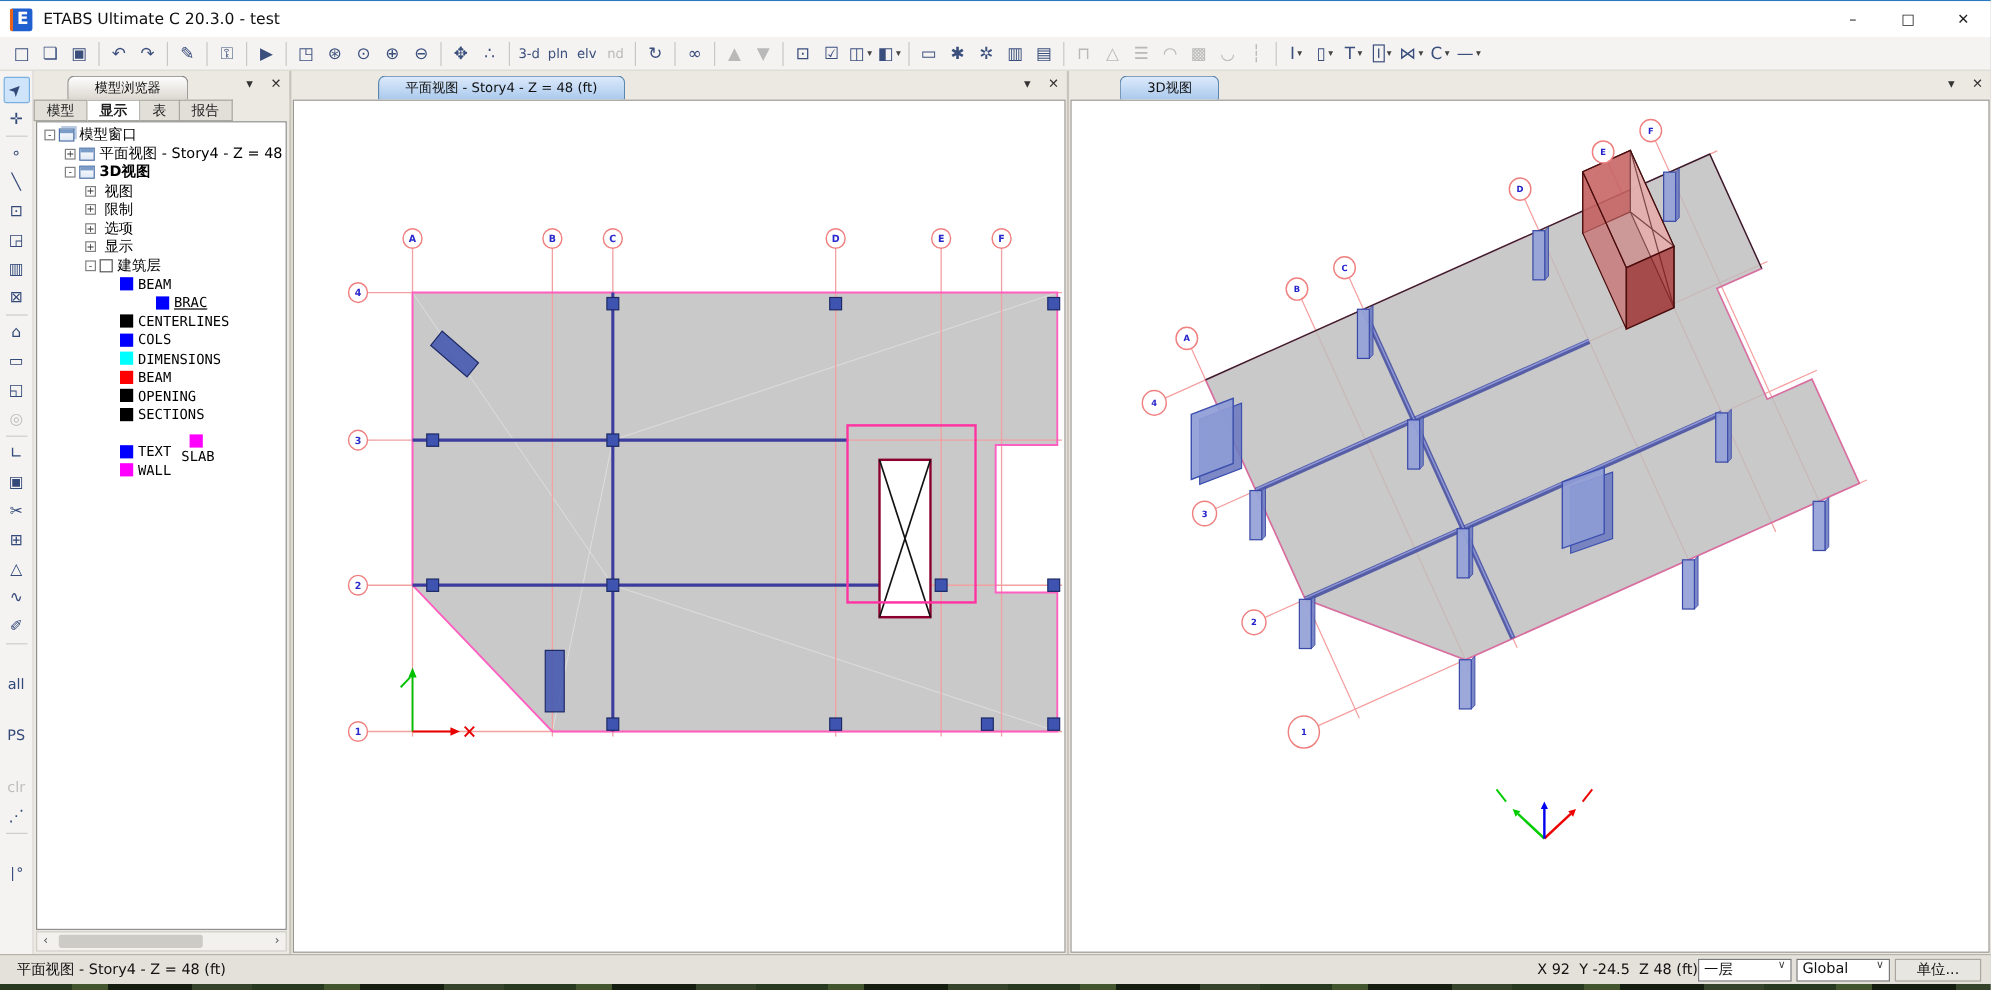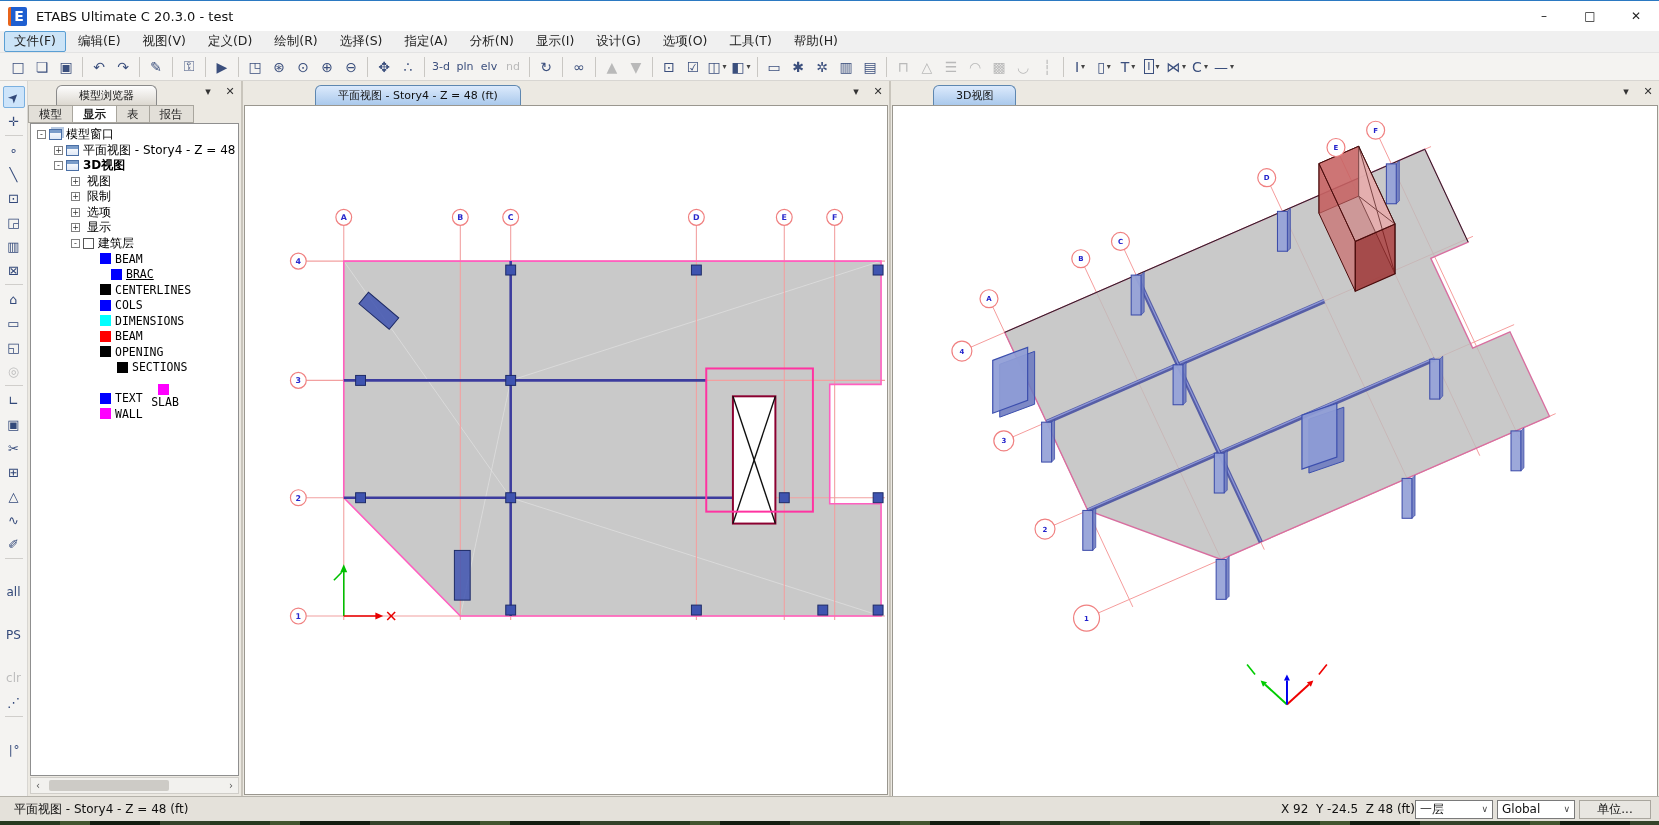--- a/index.html
+++ b/index.html
@@ -92,21 +92,21 @@
   .view-content { flex:1 1 auto; background:#fff; border:1px solid #9a978f; margin:0 1px 1px 1px; }
   .view-content svg { display:block; width:100%; height:100%; }
   .tab-spacer { flex:1; }
 
   
   #statusbar { height:25px; background:#e4e1da; border-top:1px solid #b5b2aa; display:flex;
                align-items:center; font-size:12px; color:#111; padding:0 8px 0 14px; flex:0 0 25px; }
   #sb-left { white-space:pre; }
   #sb-coords { white-space:pre; margin-left:auto; }
   .sb-combo { width:78px; height:19px; background:#fff; border:1px solid #7a7a7a; display:flex;
-              align-items:center; padding:0 4px; margin-right:4px; font-size:12px; }
+              align-items:flex-start; padding:0 4px; margin-right:4px; font-size:12px; }
   .sb-combo .caret { margin-left:auto; font-size:9px; color:#444; }
   #sb-units { width:72px; height:19px; background:#e8e6e1; border:1px solid #a9a69e; display:flex;
               align-items:center; justify-content:center; font-size:12px; }
   #taskbar-sliver { height:5px; flex:0 0 5px;
      background:repeating-linear-gradient(90deg,#27391f 0 60px,#43552f 60px 90px,#141d10 90px 160px,#35432a 160px 210px); }
 </style>
 </head>
 <body>
 
 <div id="window">
@@ -114,35 +114,20 @@
   <div id="titlebar">
     <div id="app-logo">E</div>
     <div id="title-text">ETABS Ultimate C 20.3.0 - test</div>
     <div id="win-btns">
       <div class="win-btn">–</div>
       <div class="win-btn">□</div>
       <div class="win-btn">✕</div>
     </div>
   </div>
 
-  <div id="menubar">
-      <div class="menu-item active">文件(F)</div>
-      <div class="menu-item">编辑(E)</div>
-      <div class="menu-item">视图(V)</div>
-      <div class="menu-item">定义(D)</div>
-      <div class="menu-item">绘制(R)</div>
-      <div class="menu-item">选择(S)</div>
-      <div class="menu-item">指定(A)</div>
-      <div class="menu-item">分析(N)</div>
-      <div class="menu-item">显示(I)</div>
-      <div class="menu-item">设计(G)</div>
-      <div class="menu-item">选项(O)</div>
-      <div class="menu-item">工具(T)</div>
-      <div class="menu-item">帮助(H)</div>
-    </div>
 
   <div id="toolbar">
       <div class="tb-item">
         <span class="g">□</span>
       </div>
       <div class="tb-item">
         <span class="g">❏</span>
       </div>
       <div class="tb-item">
         <span class="g">▣</span>
@@ -432,21 +417,21 @@
           <div class="tree-row" style="padding-left: 40px;">
             <div class="expander">-</div>
             <div class="tree-check"></div>
             <div class="lbl">建筑层</div>
           </div>
           <div class="tree-row" style="padding-left: 57px;">
             <div class="expander none"></div>
             <div class="swatch" style="background: rgb(0, 0, 255);"></div>
             <div class="lbl mono">BEAM</div>
           </div>
-          <div class="tree-row" style="padding-left: 68px; text-decoration: underline;">
+          <div class="tree-row" style="padding-left: 87px; text-decoration: underline;">
             <div class="expander none"></div>
             <div class="swatch" style="background: rgb(0, 0, 255);"></div>
             <div class="lbl mono">BRAC</div>
           </div>
           <div class="tree-row" style="padding-left: 57px;">
             <div class="expander none"></div>
             <div class="swatch" style="background: rgb(0, 0, 0);"></div>
             <div class="lbl mono">CENTERLINES</div>
           </div>
           <div class="tree-row" style="padding-left: 57px;">
@@ -462,21 +447,21 @@
           <div class="tree-row" style="padding-left: 57px;">
             <div class="expander none"></div>
             <div class="swatch" style="background: rgb(255, 0, 0);"></div>
             <div class="lbl mono">BEAM</div>
           </div>
           <div class="tree-row" style="padding-left: 57px;">
             <div class="expander none"></div>
             <div class="swatch" style="background: rgb(0, 0, 0);"></div>
             <div class="lbl mono">OPENING</div>
           </div>
-          <div class="tree-row" style="padding-left: 74px;">
+          <div class="tree-row" style="padding-left: 57px;">
             <div class="expander none"></div>
             <div class="swatch" style="background: rgb(0, 0, 0);"></div>
             <div class="lbl mono">SECTIONS</div>
           </div>
           <div class="tree-row" style="padding-left: 57px; flex-direction: column;">
             <div class="expander none"></div>
             <div class="swatch" style="background: rgb(255, 0, 255);"></div>
             <div class="lbl mono">SLAB</div>
           </div>
           <div class="tree-row" style="padding-left: 57px;">

